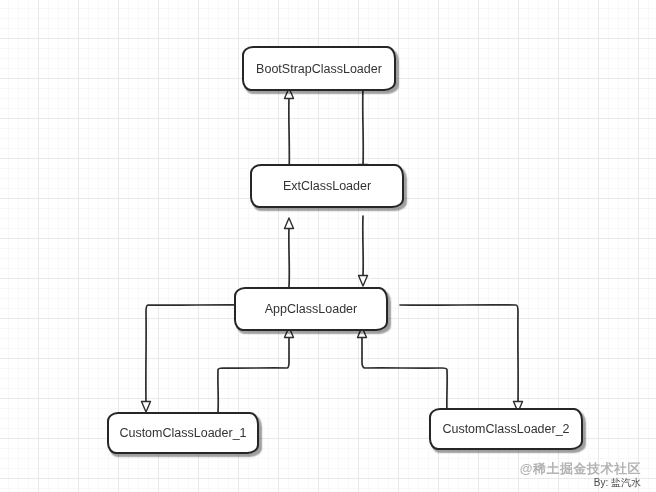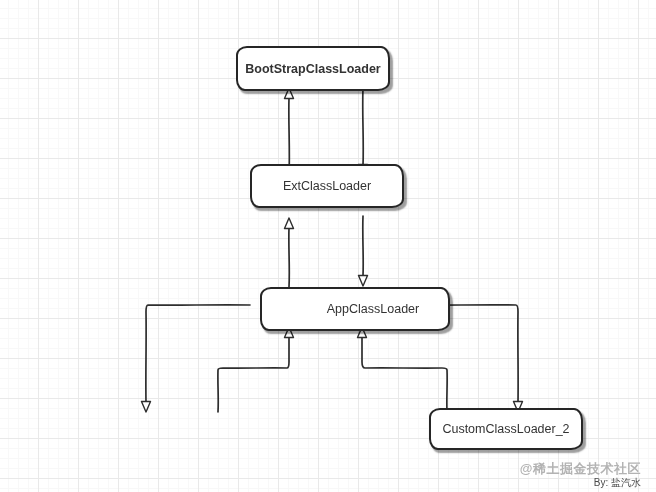--- a/index.html
+++ b/index.html
@@ -99,32 +99,35 @@
     <path d="M218,412 C218.8,398 217.5,384 218,370 C218,368.5 220,368 223,368 C245,368.5 268,367.5 287,368 C288.8,368 289,365 289,362 L289,337"></path>
     <polygon points="289,327 284.5,337.5 293.5,337.5"></polygon>
 
     <path d="M400,305 C440,305.8 482,304.2 516,305 C517.8,305 518,308 518,312 C517.5,342 518.5,374 518,402"></path>
     <polygon points="518,412 513.5,401.5 522.5,401.5"></polygon>
 
     <path d="M447,412 C446.4,398 447.6,384 447,370 C447,368.5 445,368 442,368 C416,368.5 390,367.5 365,368 C362.8,368 362,365 362,362 L362,337"></path>
     <polygon points="362,327 357.5,337.5 366.5,337.5"></polygon>
   </svg>
 
-  <div class="node" style="left:236px; top:46px; width:150px; height:41px;font-weight:bold;">
+  <div class="node" style="left:242px; top:46px; width:150px; height:41px;">
     <span class="node-label">BootStrapClassLoader</span>
   </div>
 
   <div class="node" style="left:250px; top:164px; width:150px; height:40px;">
     <span class="node-label">ExtClassLoader</span>
   </div>
 
-  <div class="node" style="left:260px; top:287px; width:150px; height:40px;padding-left:36px;">
+  <div class="node" style="left:234px; top:287px; width:150px; height:40px;">
     <span class="node-label">AppClassLoader</span>
   </div>
 
+  <div class="node" style="left:107px; top:412px; width:148px; height:38px;">
+    <span class="node-label">CustomClassLoader_1</span>
+  </div>
 
   <div class="node" style="left:405px; top:408px; width:150px; height:38px;margin-left:24px;">
     <span class="node-label">CustomClassLoader_2</span>
   </div>
 
   <div class="watermark">
     <div class="watermark-community">@稀土掘金技术社区</div>
     <div class="watermark-author">By: 盐汽水</div>
   </div>
 

